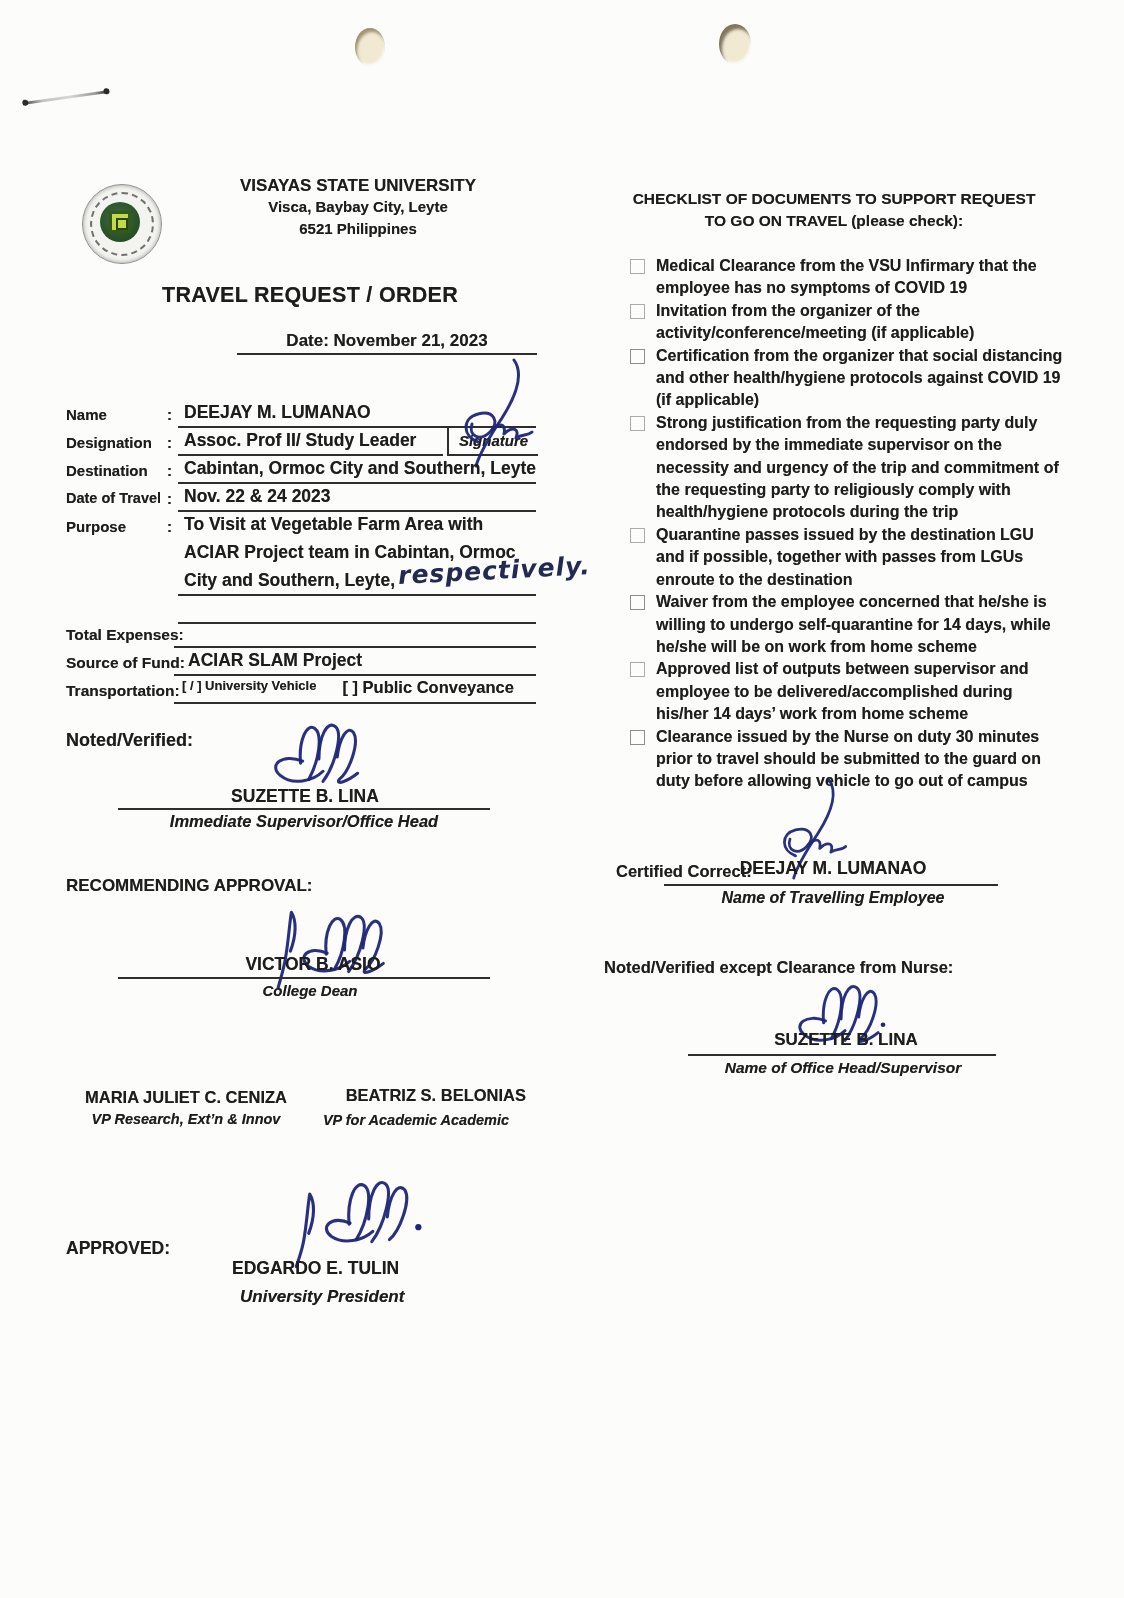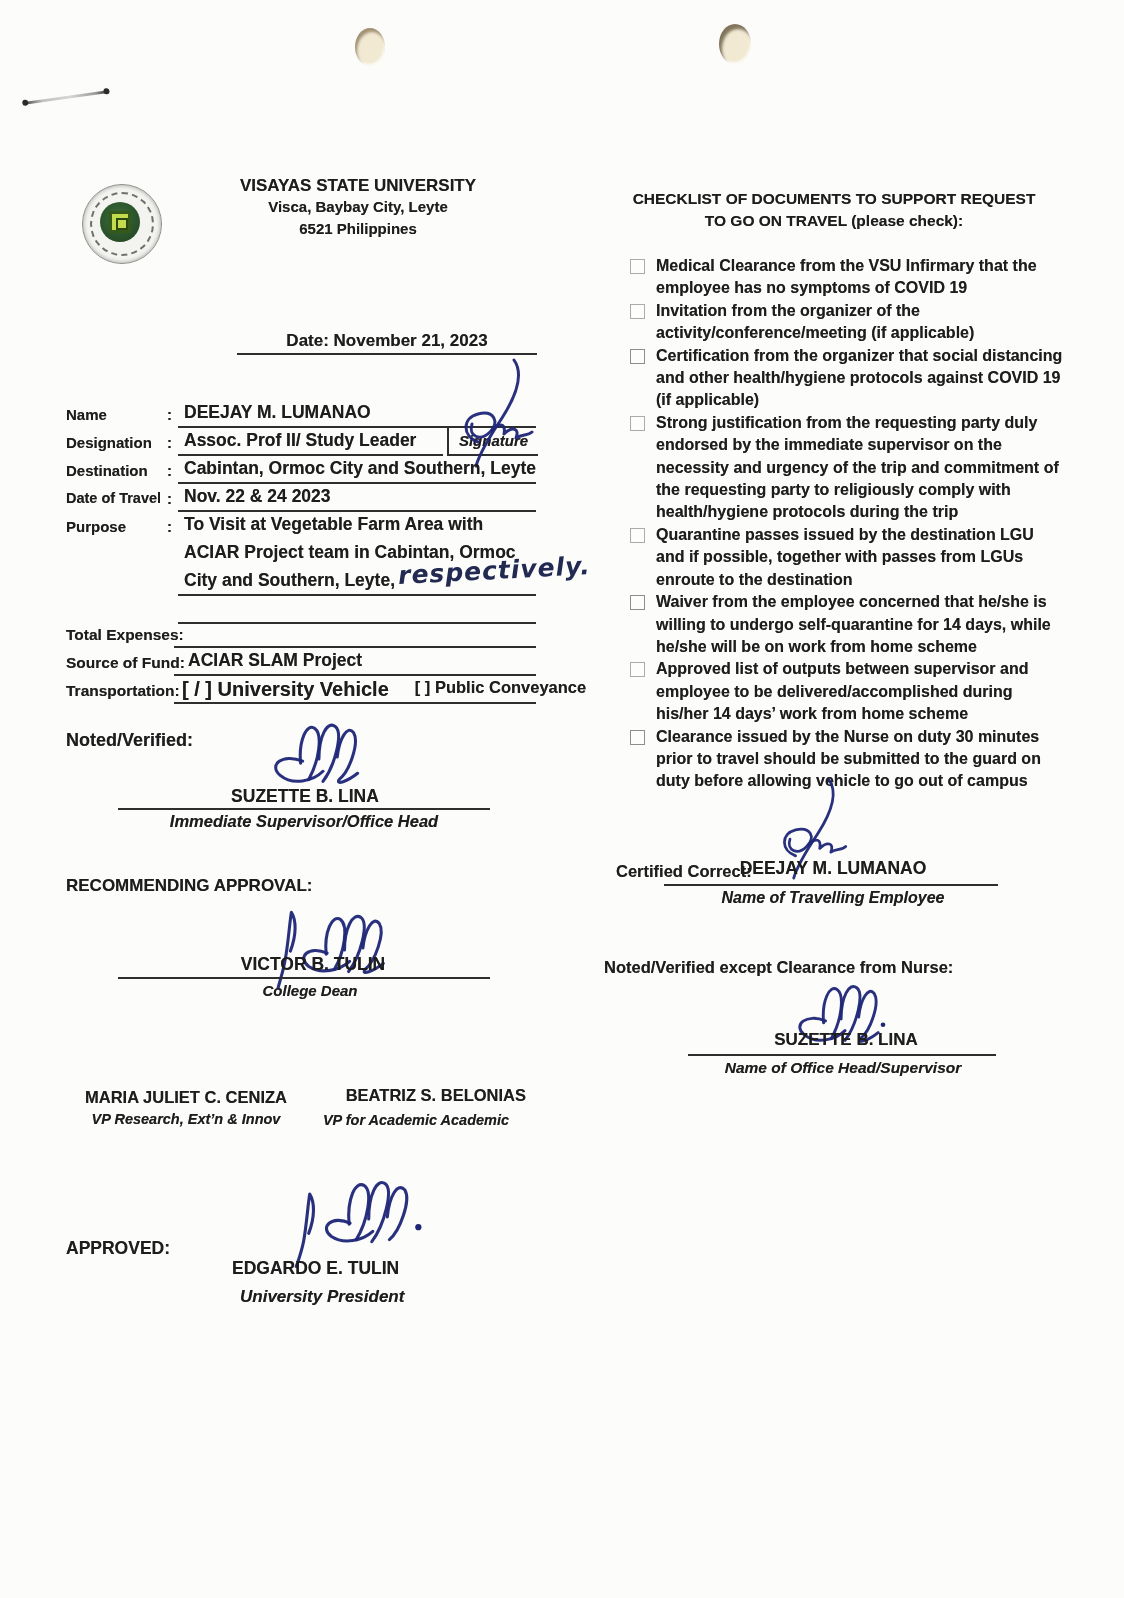--- a/index.html
+++ b/index.html
@@ -59,20 +59,21 @@
       <div class="seal-square" style="left:9px;top:9px;">
         <div class="seal-square-inner"></div>
       </div>
     </div>
   </div>
 
   <div class="abs b center" style="left:208px;top:176px;width:300px;font-size:17px;">VISAYAS STATE UNIVERSITY</div>
   <div class="abs b center" style="left:208px;top:198px;width:300px;font-size:15px;">Visca, Baybay City, Leyte</div>
   <div class="abs b center" style="left:208px;top:220px;width:300px;font-size:15px;">6521 Philippines</div>
 
+  <div class="abs b center" style="left:140px;top:283px;width:340px;font-size:21.5px;letter-spacing:.3px;">TRAVEL REQUEST / ORDER</div>
 
   <div class="abs b center" style="left:237px;top:331px;width:300px;font-size:17px;">Date: November 21, 2023</div>
   <div class="abs rule" style="left:237px;top:353px;width:300px;"></div>
 
   <div class="abs lab" style="left:66px;top:406px;">Name</div>
   <div class="abs lab" style="left:167px;top:406px;">:</div>
   <div class="abs val" style="left:184px;top:402px;">DEEJAY M. LUMANAO</div>
   <div class="abs rule" style="left:178px;top:426px;width:358px;"></div>
 
   <div class="abs lab" style="left:66px;top:434px;">Designation</div>
@@ -111,21 +112,21 @@
 
   <div class="abs lab" style="left:66px;top:626px;font-size:15.5px;">Total Expenses:</div>
   <div class="abs rule" style="left:174px;top:646px;width:362px;"></div>
 
   <div class="abs lab" style="left:66px;top:654px;font-size:15.5px;">Source of Fund:</div>
   <div class="abs val" style="left:188px;top:650px;">ACIAR SLAM Project</div>
   <div class="abs rule" style="left:174px;top:674px;width:362px;"></div>
 
   <div class="abs lab" style="left:66px;top:682px;font-size:15.5px;">Transportation:</div>
   <div class="abs" style="left:182px;top:678px;display:flex;gap:26px;">
-    <span class="val" style="font-size:20px;">[ / ] University Vehicle</span>
+    <span class="val" style="font-size:13px;">[ / ] University Vehicle</span>
     <span class="val" style="font-size:16.5px;">[ ] Public Conveyance</span>
   </div>
   <div class="abs rule" style="left:174px;top:702px;width:362px;"></div>
 
   <div class="abs b" style="left:66px;top:730px;font-size:18px;">Noted/Verified:</div>
   <svg class="abs ink" style="left:268px;top:714px;" width="112" height="84" viewBox="0 0 110 78">
     <path d="M34 44 C14 36 0 48 12 58 C24 68 44 64 54 54"></path>
     <path d="M32 46 C30 24 38 6 46 12 C54 18 50 44 40 62"></path>
     <path d="M50 42 C50 20 58 4 66 10 C74 16 66 48 54 64"></path>
     <path d="M68 40 C70 22 78 8 84 16 C90 26 80 54 70 62 C66 68 78 64 88 56"></path>
@@ -135,21 +136,21 @@
   <div class="abs b i center" style="left:130px;top:812px;width:348px;font-size:16.5px;">Immediate Supervisor/Office Head</div>
 
   <div class="abs b" style="left:66px;top:876px;font-size:17px;">RECOMMENDING APPROVAL:</div>
   <svg class="abs ink" style="left:252px;top:900px;" width="136" height="94" viewBox="0 0 130 92">
     <path d="M36 50 C42 34 42 20 37 12 C35 24 34 42 31 58 C29 70 26 78 24 86"></path>
     <path d="M72 52 C54 44 42 56 54 65 C66 73 84 69 94 60"></path>
     <path d="M71 53 C69 31 77 14 85 19 C93 25 89 51 79 68"></path>
     <path d="M89 49 C89 28 97 12 105 17 C113 23 105 54 93 70"></path>
     <path d="M107 47 C109 29 117 15 123 23 C129 32 119 60 109 68 C105 74 117 70 127 62"></path>
   </svg>
-  <div class="abs b center" style="left:168px;top:954px;width:290px;font-size:17.5px;">VICTOR B. TULIN</div>
+  <div class="abs b center" style="left:168px;top:954px;width:290px;font-size:17.5px;">VICTOR B. ASIO</div>
   <div class="abs rule" style="left:118px;top:977px;width:372px;"></div>
   <div class="abs b i center" style="left:170px;top:982px;width:280px;font-size:15px;">College Dean</div>
 
   <div class="abs b center" style="left:66px;top:1088px;width:240px;font-size:16.5px;">MARIA JULIET C. CENIZA</div>
   <div class="abs b i center" style="left:66px;top:1111px;width:240px;font-size:14.5px;">VP Research, Ext’n &amp; Innov</div>
   <div class="abs b center" style="left:306px;top:1086px;width:220px;font-size:16.5px;text-align:right;">BEATRIZ S. BELONIAS</div>
   <div class="abs b i center" style="left:306px;top:1112px;width:220px;font-size:14.5px;">VP for Academic Academic</div>
 
   <div class="abs b" style="left:66px;top:1238px;font-size:17.5px;">APPROVED:</div>
   <svg class="abs ink" style="left:288px;top:1168px;" width="150" height="106" viewBox="0 0 145 100">

